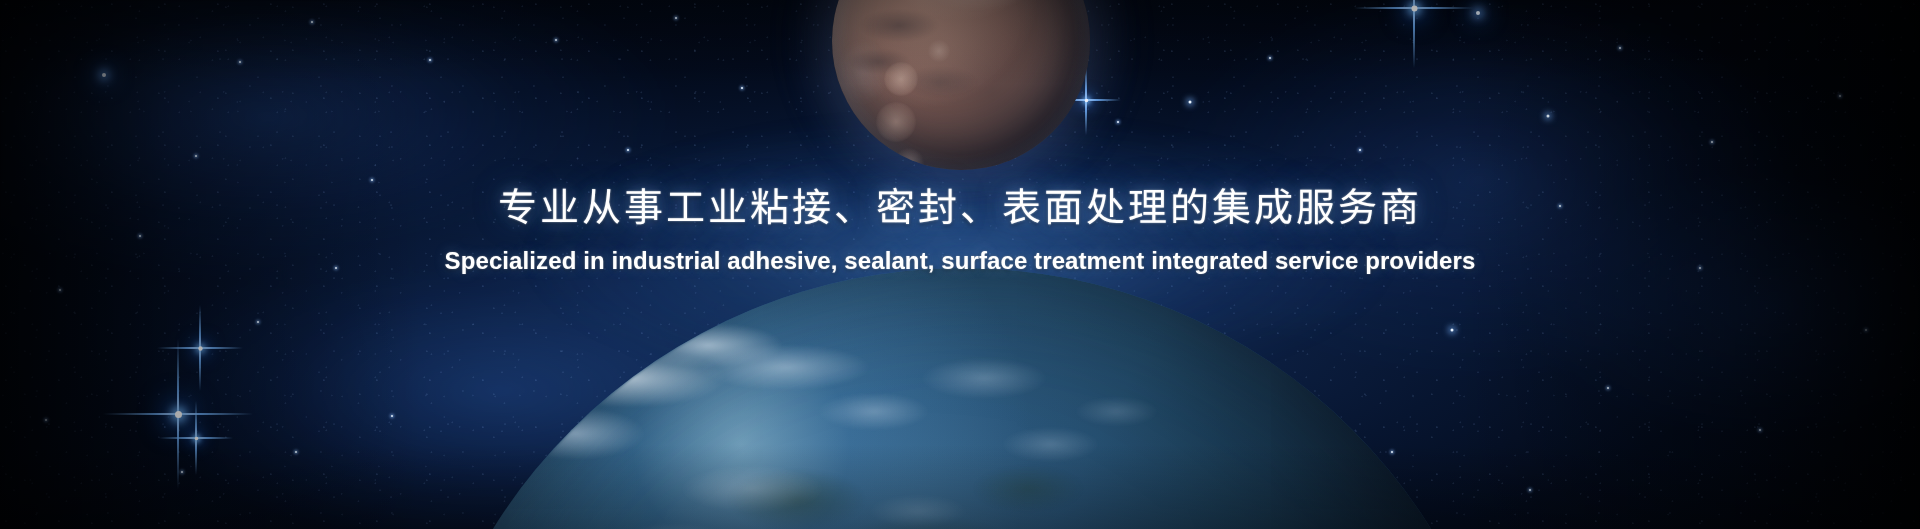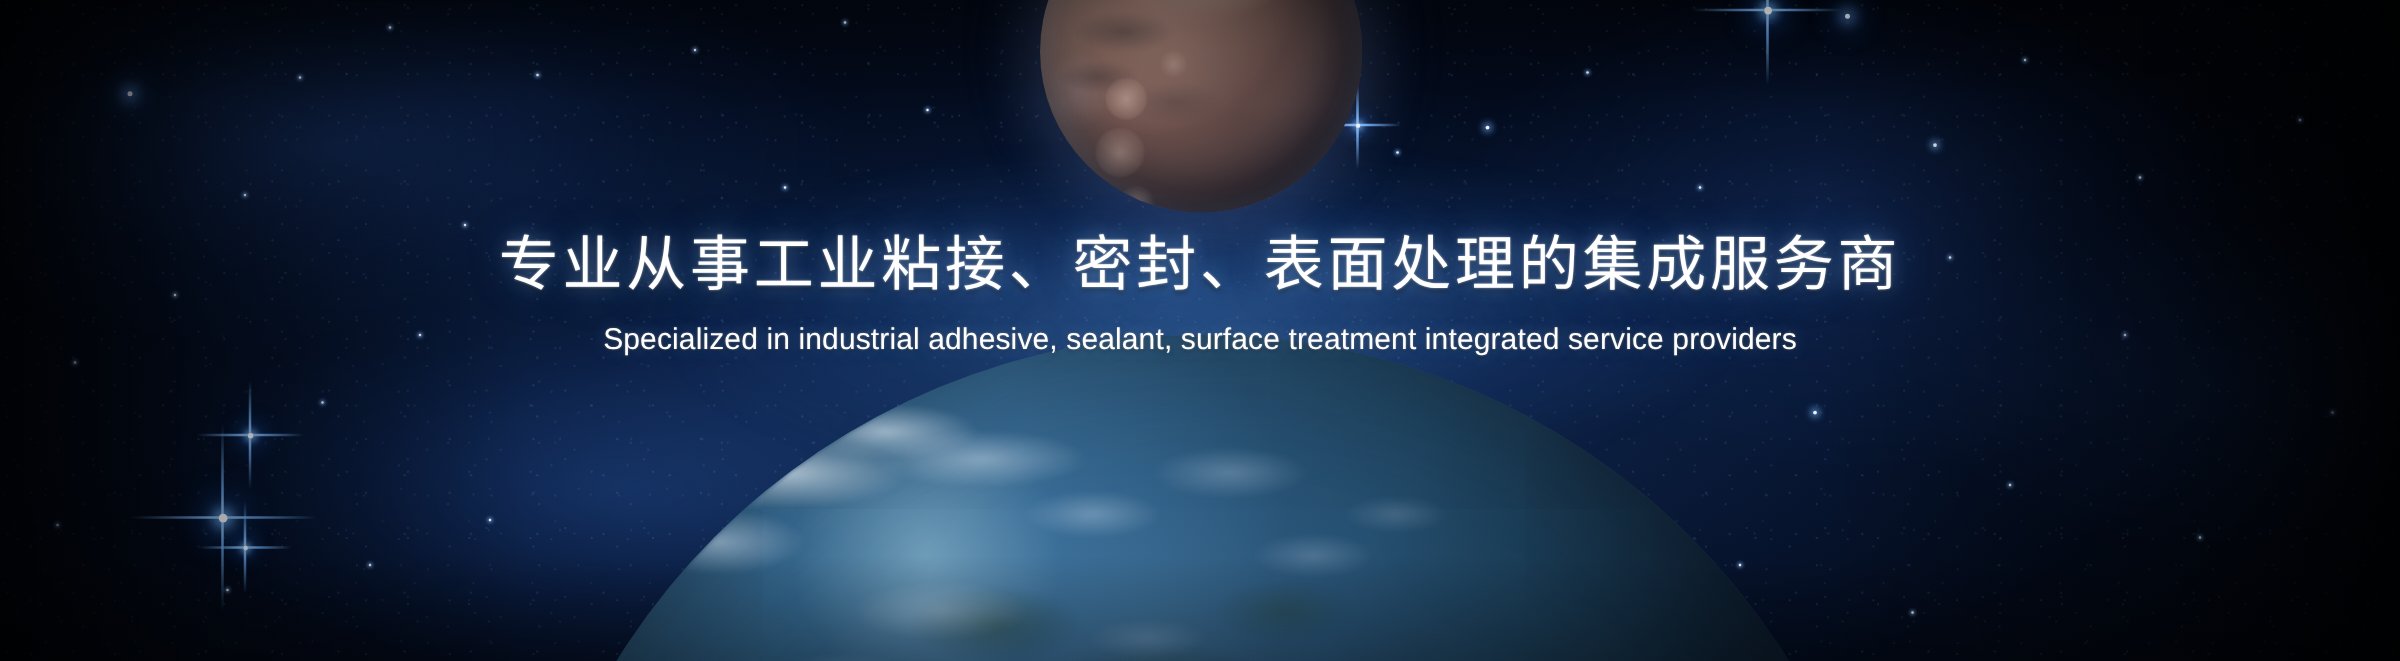--- a/index.html
+++ b/index.html
@@ -226,37 +226,37 @@
   .copy{
     position:absolute;
     left:0;right:0;
     top:185px;
     text-align:center;
     z-index:40;
   }
   .headline-cn{
     margin:0;
     font-family:"Liberation Serif","DejaVu Serif",serif;
-    font-size:48px;
+    font-size:39px;
     font-weight:400;
     line-height:1.18;
     letter-spacing:3px;
     color:#ffffff;
     text-shadow:
       0 0 2px rgba(255,255,255,.55),
       0 0 14px rgba(150,200,255,.45),
       0 0 34px rgba(70,140,225,.35),
       0 2px 5px rgba(0,0,0,.55);
     white-space:nowrap;
   }
   .headline-en{
     margin:16px 0 0 0;
     font-family:"Liberation Sans","DejaVu Sans",sans-serif;
     font-size:24px;
-    font-weight:400;
+    font-weight:700;
     letter-spacing:.1px;
     color:#ffffff;
     text-shadow:
       0 0 2px rgba(255,255,255,.35),
       0 0 12px rgba(140,195,255,.35),
       0 1px 4px rgba(0,0,0,.60);
     white-space:nowrap;
   }
 </style>
 </head>

